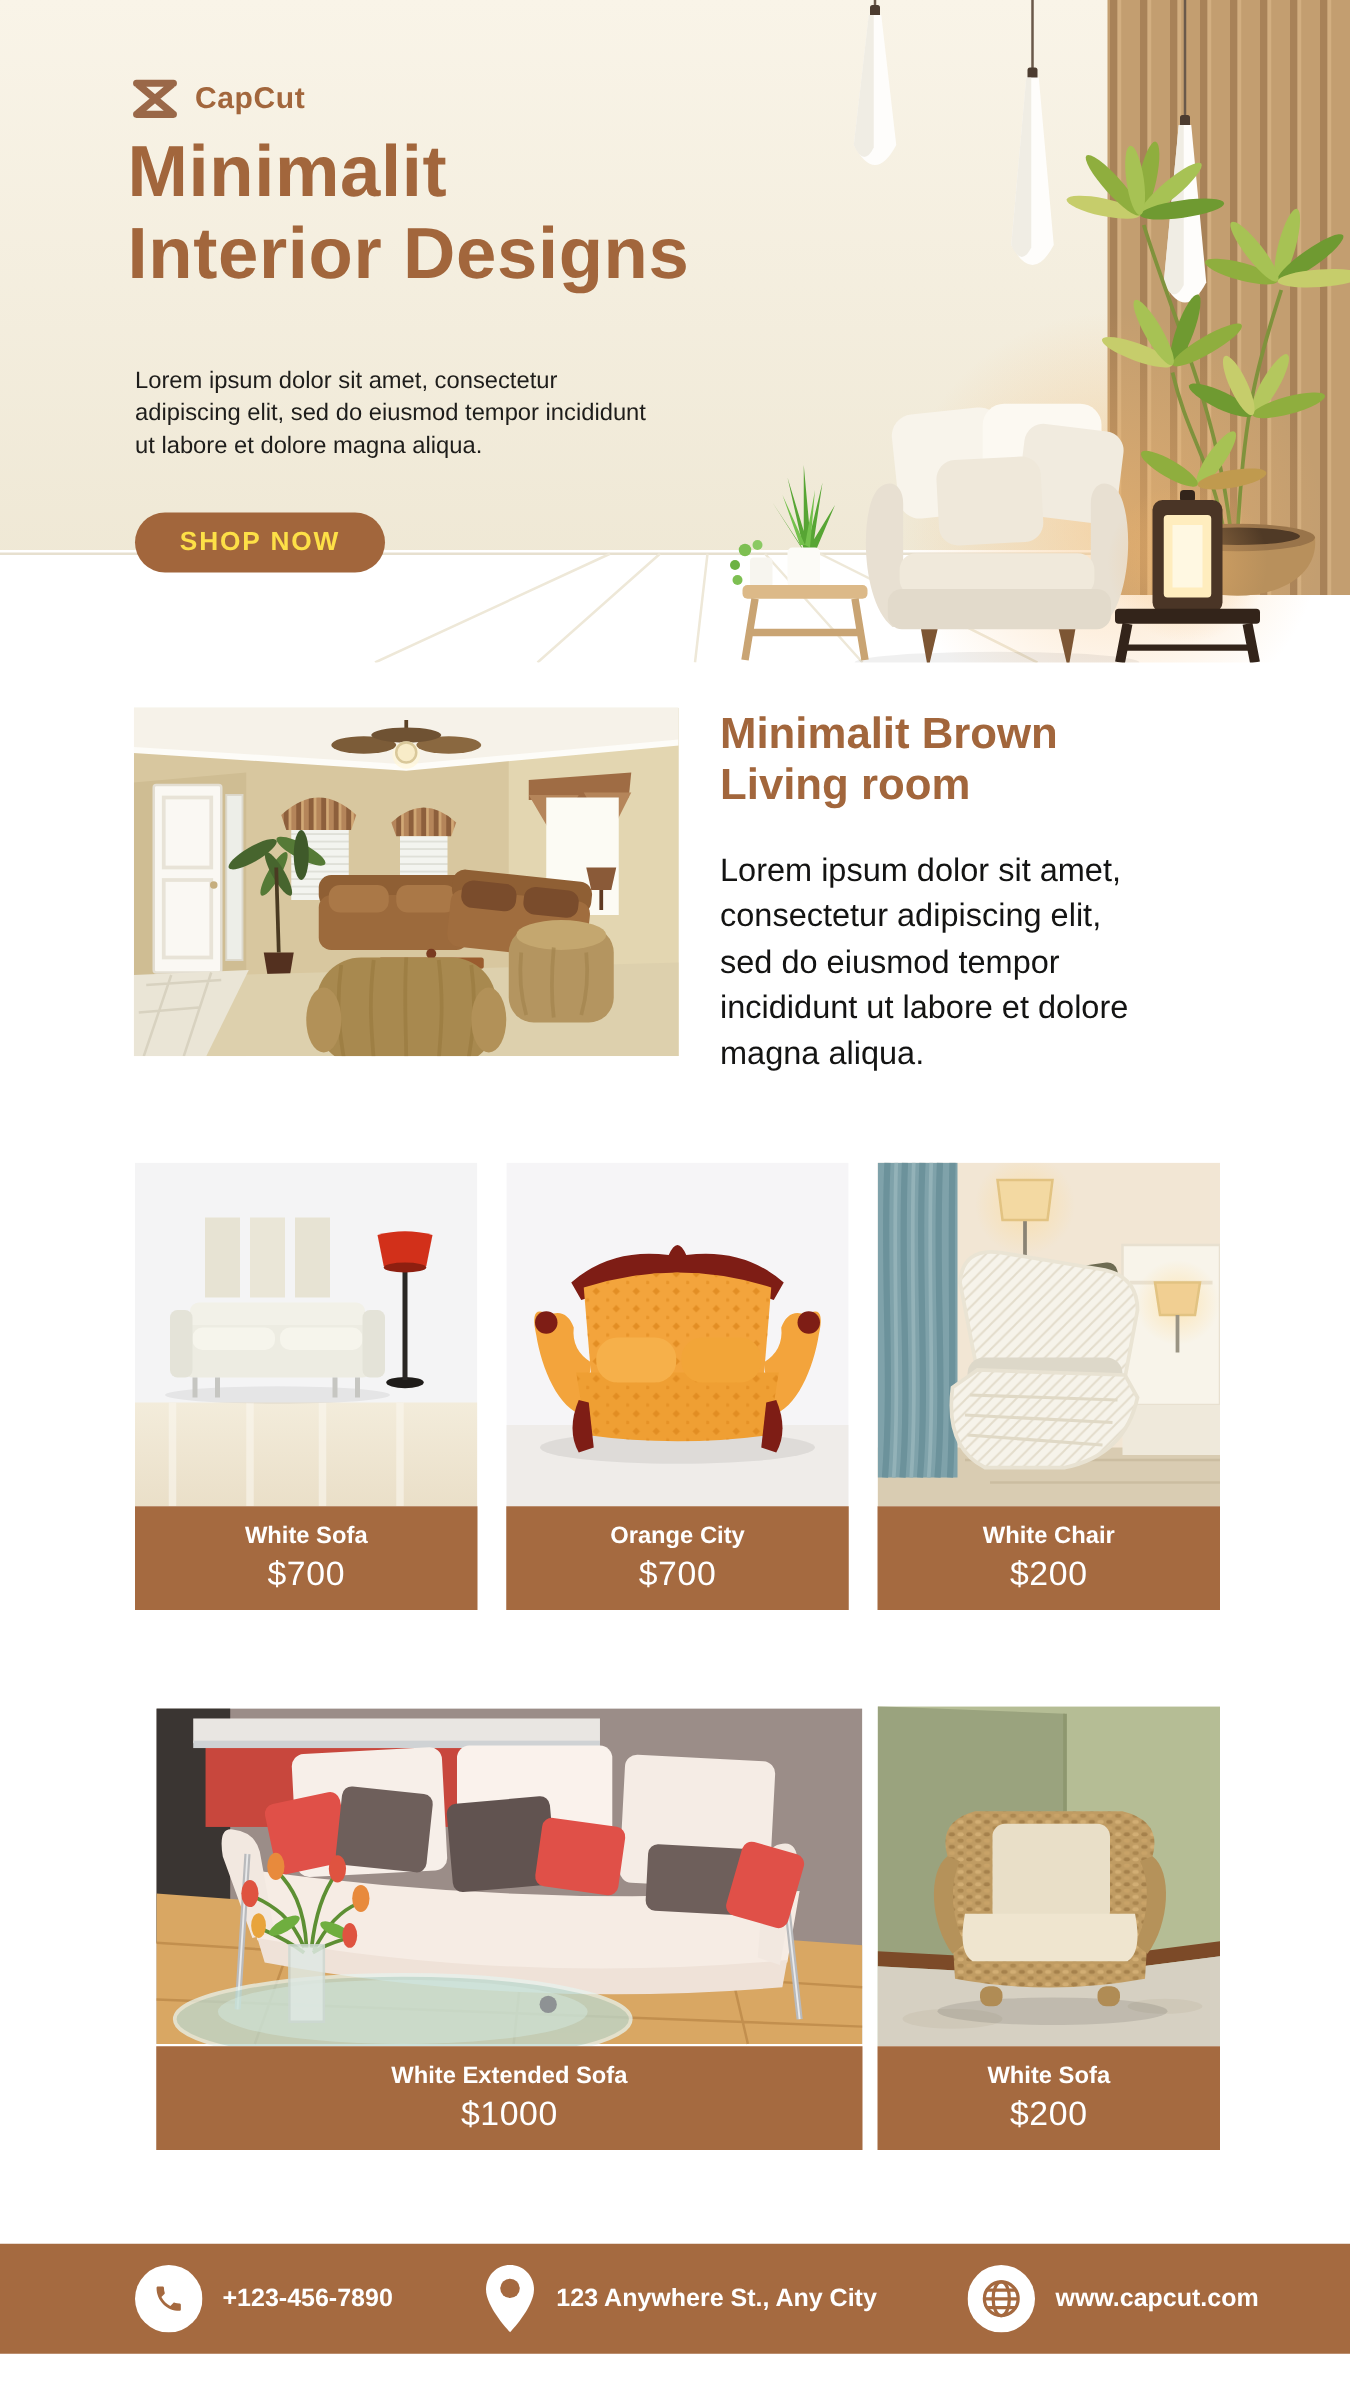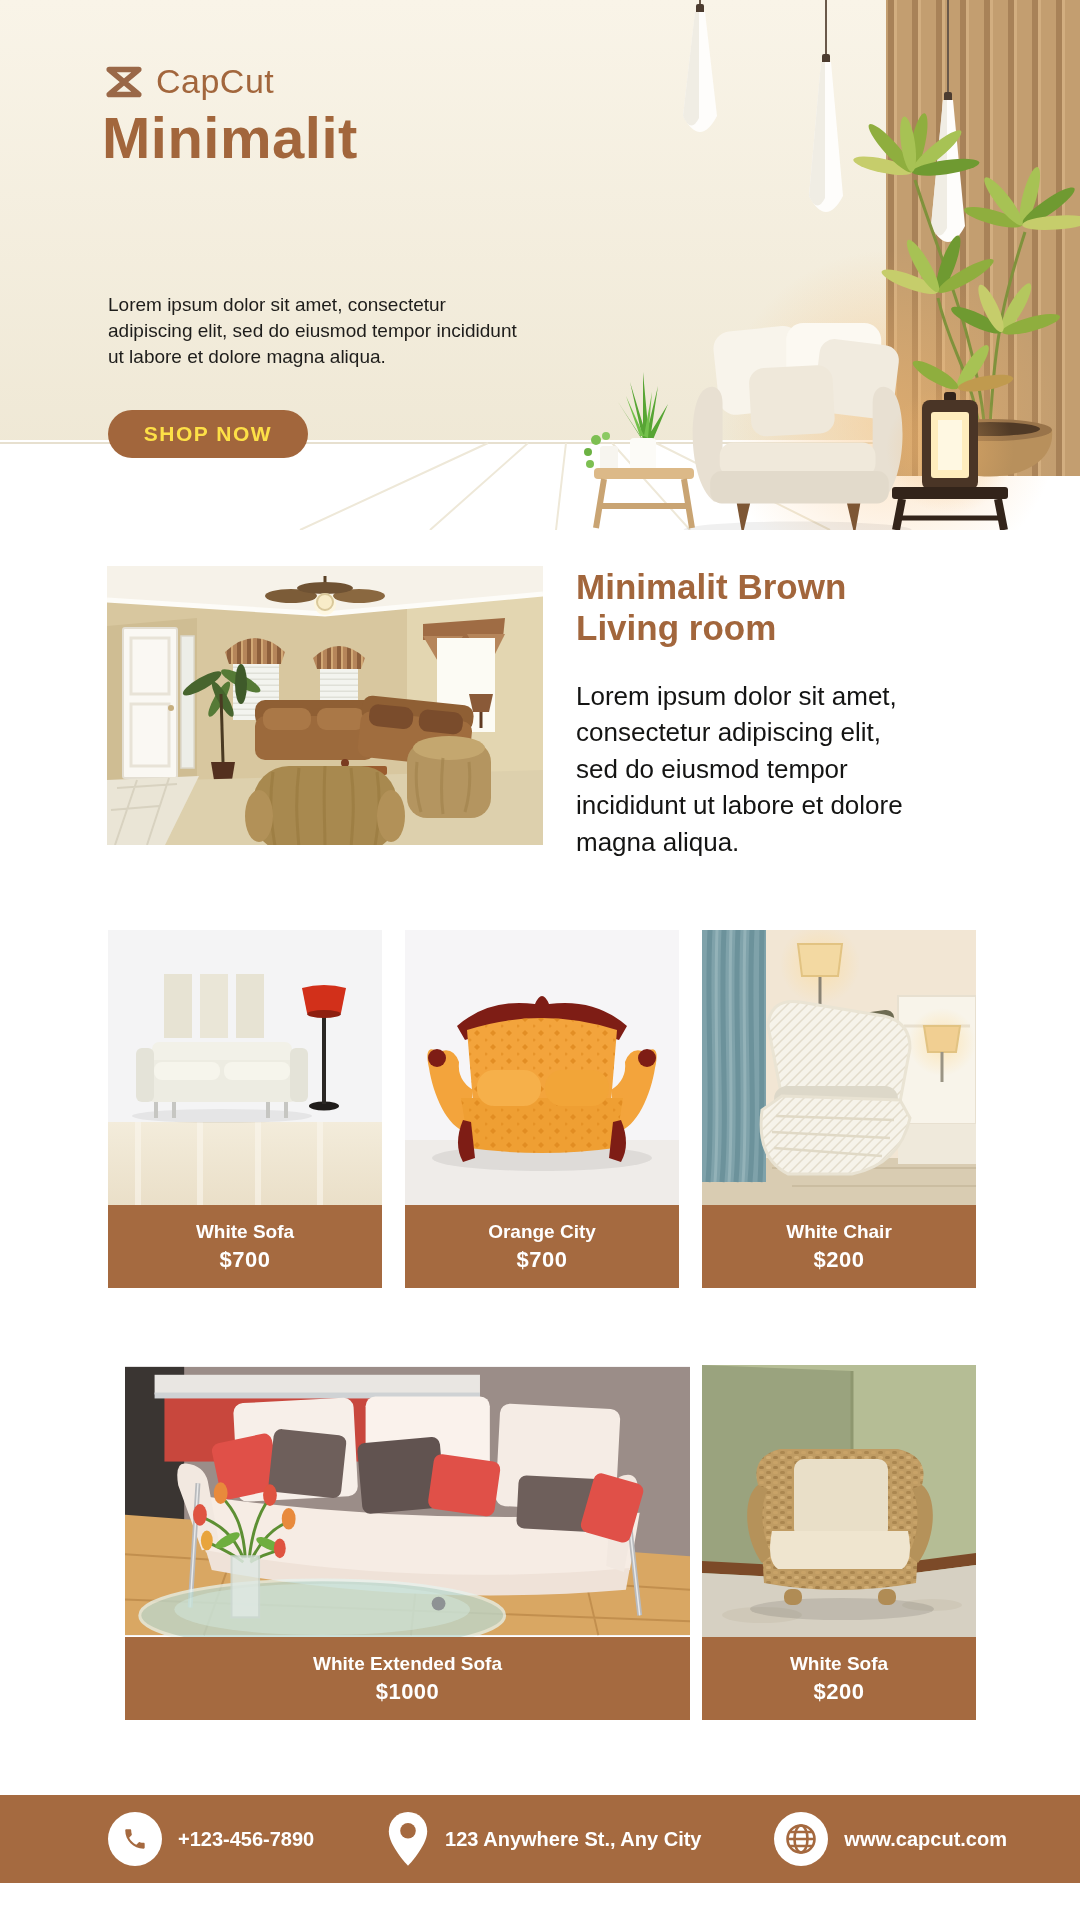--- a/index.html
+++ b/index.html
@@ -2,21 +2,21 @@
 <html style="--accent: #A2663C; --bar: #A56A40; --cream: #F5F0E2; --text_dark: #1E1D1B; --white: #FFFFFF;"><head>
 <meta charset="utf-8">
 <style>
   html,body{margin:0;padding:0;background:#ffffff;}
   .page{position:relative;width:1080px;height:1920px;background:#ffffff;overflow:hidden;
         font-family:"Liberation Sans",sans-serif;-webkit-font-smoothing:antialiased;}
   
   .hero-art{position:absolute;left:0;top:0;width:1080px;height:530px;display:block;}
   .brand{position:absolute;left:104px;top:62px;display:flex;align-items:center;gap:12px;}
   .brand-icon{width:40px;height:34px;display:block;}
-  .brand-name{font-size:34px;font-weight:400;color:var(--accent,#9A6848);letter-spacing:.5px;}
+  .brand-name{font-size:24px;font-weight:700;color:var(--accent,#9A6848);letter-spacing:.5px;}
   .hero-title{position:absolute;left:102px;top:106px;margin:0;font-size:58px;line-height:1.12;
               font-weight:800;color:var(--accent,#A2663C);letter-spacing:.5px;}
   .hero-desc{position:absolute;left:108px;top:292px;margin:0;width:420px;font-size:19px;
              line-height:1.38;color:#1e1d1b;}
   .cta{position:absolute;left:108px;top:410px;width:200px;height:48px;border:none;cursor:pointer;
        background:var(--accent,#A2663C);color:#fde047;border-radius:24px;font-family:"Liberation Sans",sans-serif;
        font-size:21px;font-weight:800;letter-spacing:1.5px;}
   
   .feature-photo{position:absolute;left:107px;top:566px;width:436px;height:279px;overflow:hidden;}
   .feature-photo svg{display:block;width:100%;height:100%;}
@@ -24,21 +24,21 @@
                  font-weight:800;color:var(--accent,#A2663C);}
   .feature-desc{position:absolute;left:576px;top:678px;margin:0;width:350px;font-size:26px;
                 line-height:1.4;color:#141413;}
   
   .card{position:absolute;display:flex;flex-direction:column;}
   .card-img{width:100%;overflow:hidden;}
   .card-img svg{display:block;width:100%;height:100%;}
   .card-label{width:100%;background:var(--bar,#A56A40);color:#fff;text-align:center;
               display:flex;flex-direction:column;justify-content:center;gap:4px;height:83px;}
   .card-name{font-size:19px;font-weight:700;}
-  .card-price{font-size:22px;font-weight:700;letter-spacing:.5px;}
+  .card-price{font-size:27px;font-weight:400;letter-spacing:.5px;}
   
   .footer{position:absolute;left:0;top:1795px;width:1080px;height:88px;background:var(--bar,#A56A40);
           display:flex;align-items:center;justify-content:space-between;
           padding:0 73px 0 108px;box-sizing:border-box;}
   .f-item{display:flex;align-items:center;gap:16px;color:#fff;font-size:20px;font-weight:700;}
   .f-item svg{display:block;}
 </style>
 </head>
 <body>
 
@@ -165,21 +165,21 @@
 
     <div class="brand">
       <svg class="brand-icon" viewBox="0 0 34 30">
         <g stroke="#9A6848" stroke-width="5" stroke-linecap="round" fill="none">
           <path d="M4 4 H30 M4 26 H30 M5 5 L29 25 M29 5 L5 25"></path>
         </g>
       </svg>
       <span class="brand-name">CapCut</span>
     </div>
 
-    <h1 class="hero-title"><span>Minimalit</span><br></h1>
+    <h1 class="hero-title"><span>Minimalit</span><br><span>Interior Designs</span></h1>
 
     <p class="hero-desc">Lorem ipsum dolor sit amet, consectetur adipiscing elit, sed do eiusmod tempor incididunt ut labore et dolore magna aliqua.</p>
 
     <button class="cta">SHOP NOW</button>
   </section>
 
   <section>
     <div class="feature-photo">
       <svg viewBox="0 0 436 279" aria-hidden="true">
         <defs>

